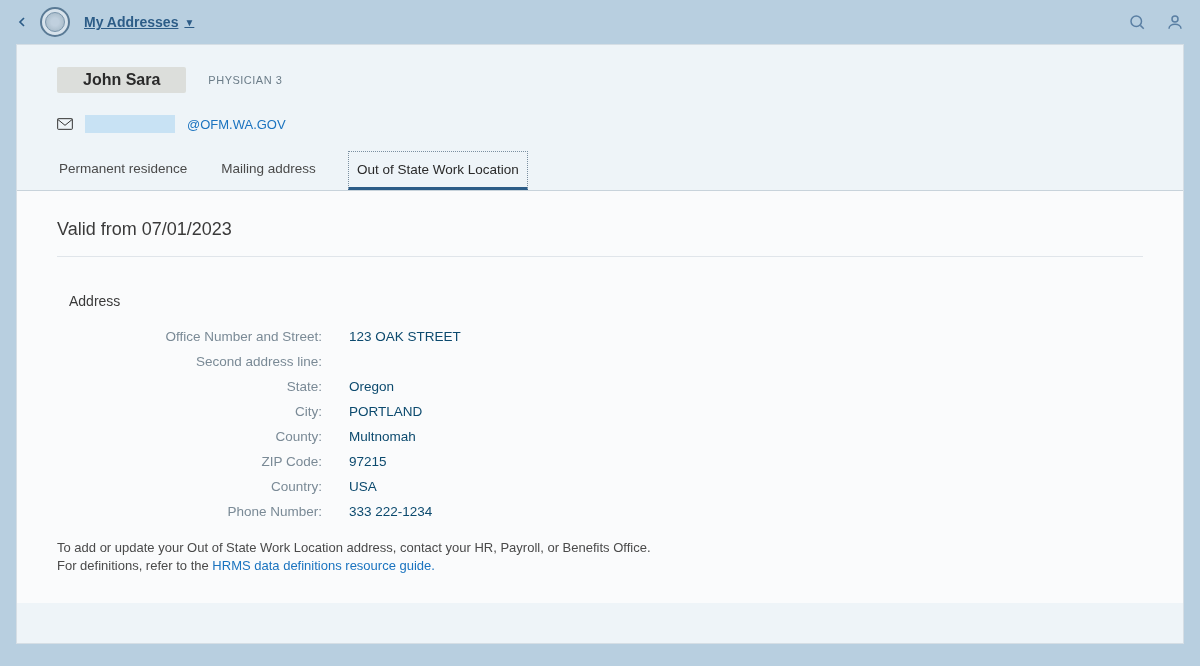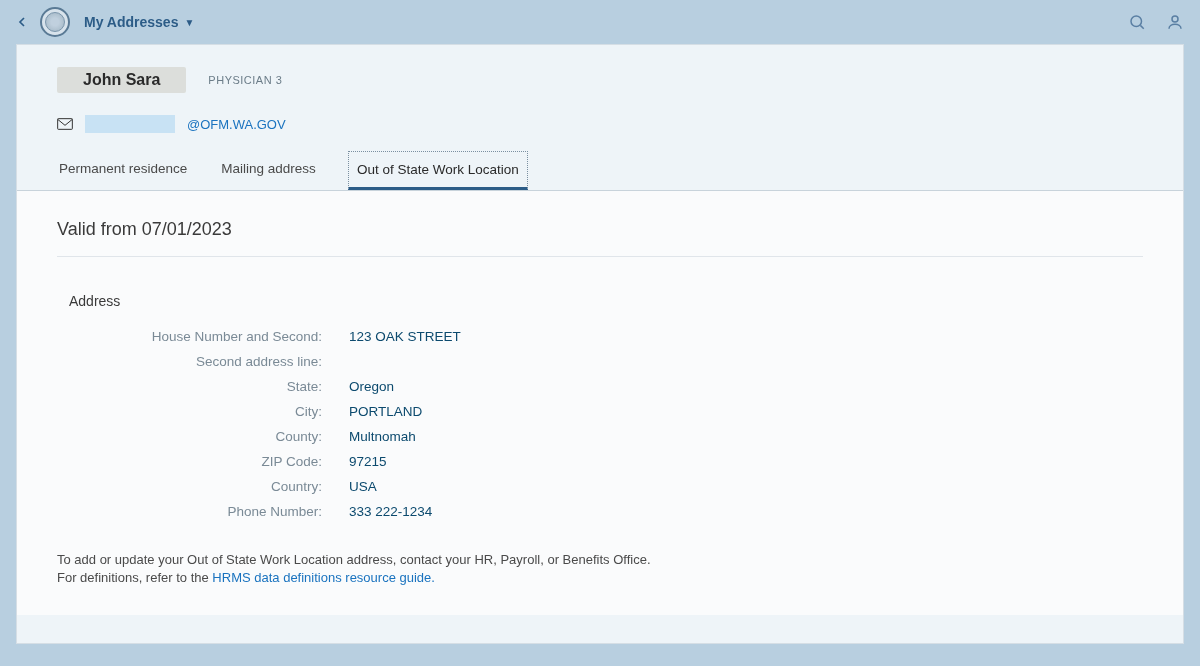--- a/index.html
+++ b/index.html
@@ -53,20 +53,21 @@
       border: 1px solid #7a95ab;
       background: radial-gradient(circle, #c0d0de 30%, #a8bbc9 80%);
     }
     .page-title-wrap {
       display: flex;
       align-items: center;
       cursor: pointer;
       color: #2c5c87;
       font-weight: bold;
       font-size: 14px;
+      text-decoration: underline;
     }
     .page-title-wrap .caret {
       margin-left: 6px;
       font-size: 10px;
     }
     .top-right {
       position: absolute;
       right: 16px;
       display: flex;
       gap: 20px;
@@ -169,21 +170,21 @@
       width: 275px;
       text-align: right;
       color: #7a8a96;
       padding-right: 10px;
     }
     .field-value {
       color: #0c4a6e;
       margin-left: 17px;
     }
     .help-text {
-      margin-top: 32px;
+      margin-top: 20px;
       font-size: 13px;
       color: #4a4a4a;
       line-height: 1.4;
     }
     .help-link {
       color: #1a73bf;
       cursor: pointer;
     }
   </style>
 </head>
@@ -234,21 +235,21 @@
     <div class="tab">Permanent residence</div>
     <div class="tab">Mailing address</div>
     <div class="tab active">Out of State Work Location</div>
   </div>
 
   <div class="content">
     <div class="valid-from">Valid from 07/01/2023</div>
     <div class="section-label">Address</div>
 
     <div class="field-row">
-      <div class="field-label">House Number and Second:</div>
+      <div class="field-label">Office Number and Street:</div>
       <div class="field-value">123 OAK STREET</div>
     </div>
     <div class="field-row">
       <div class="field-label">Second address line:</div>
       <div class="field-value"></div>
     </div>
     <div class="field-row">
       <div class="field-label">State:</div>
       <div class="field-value">Oregon</div>
     </div>

